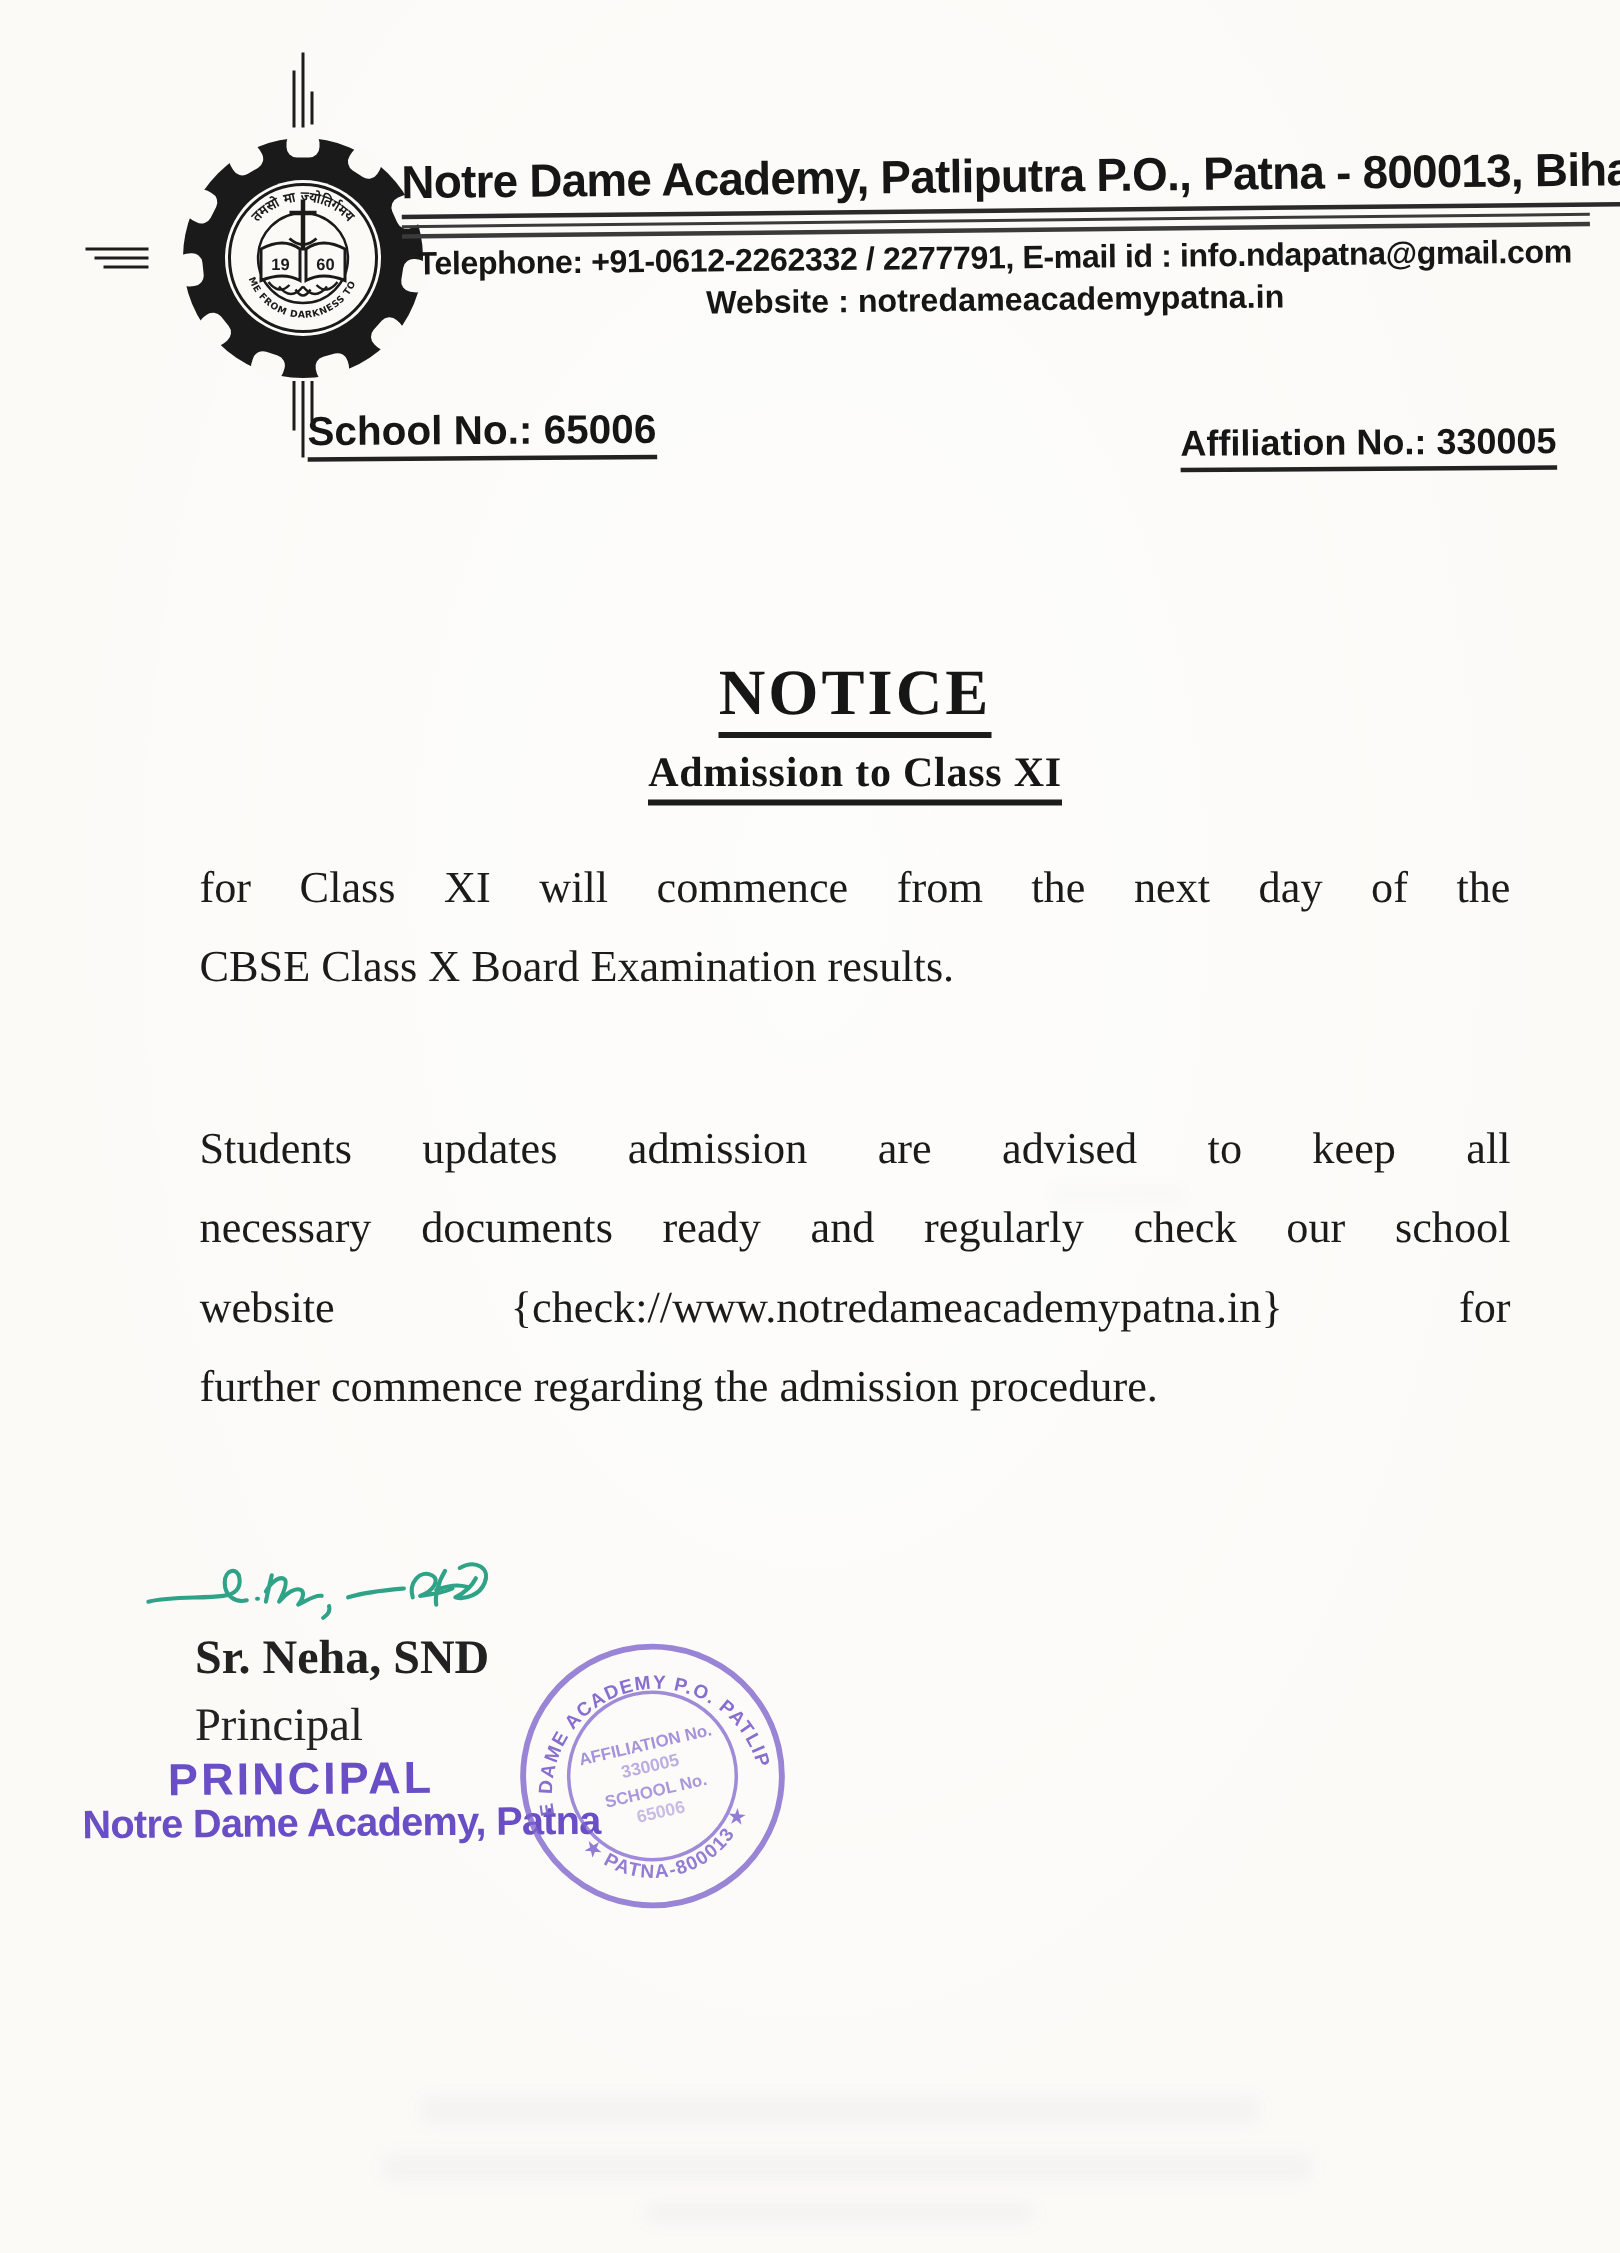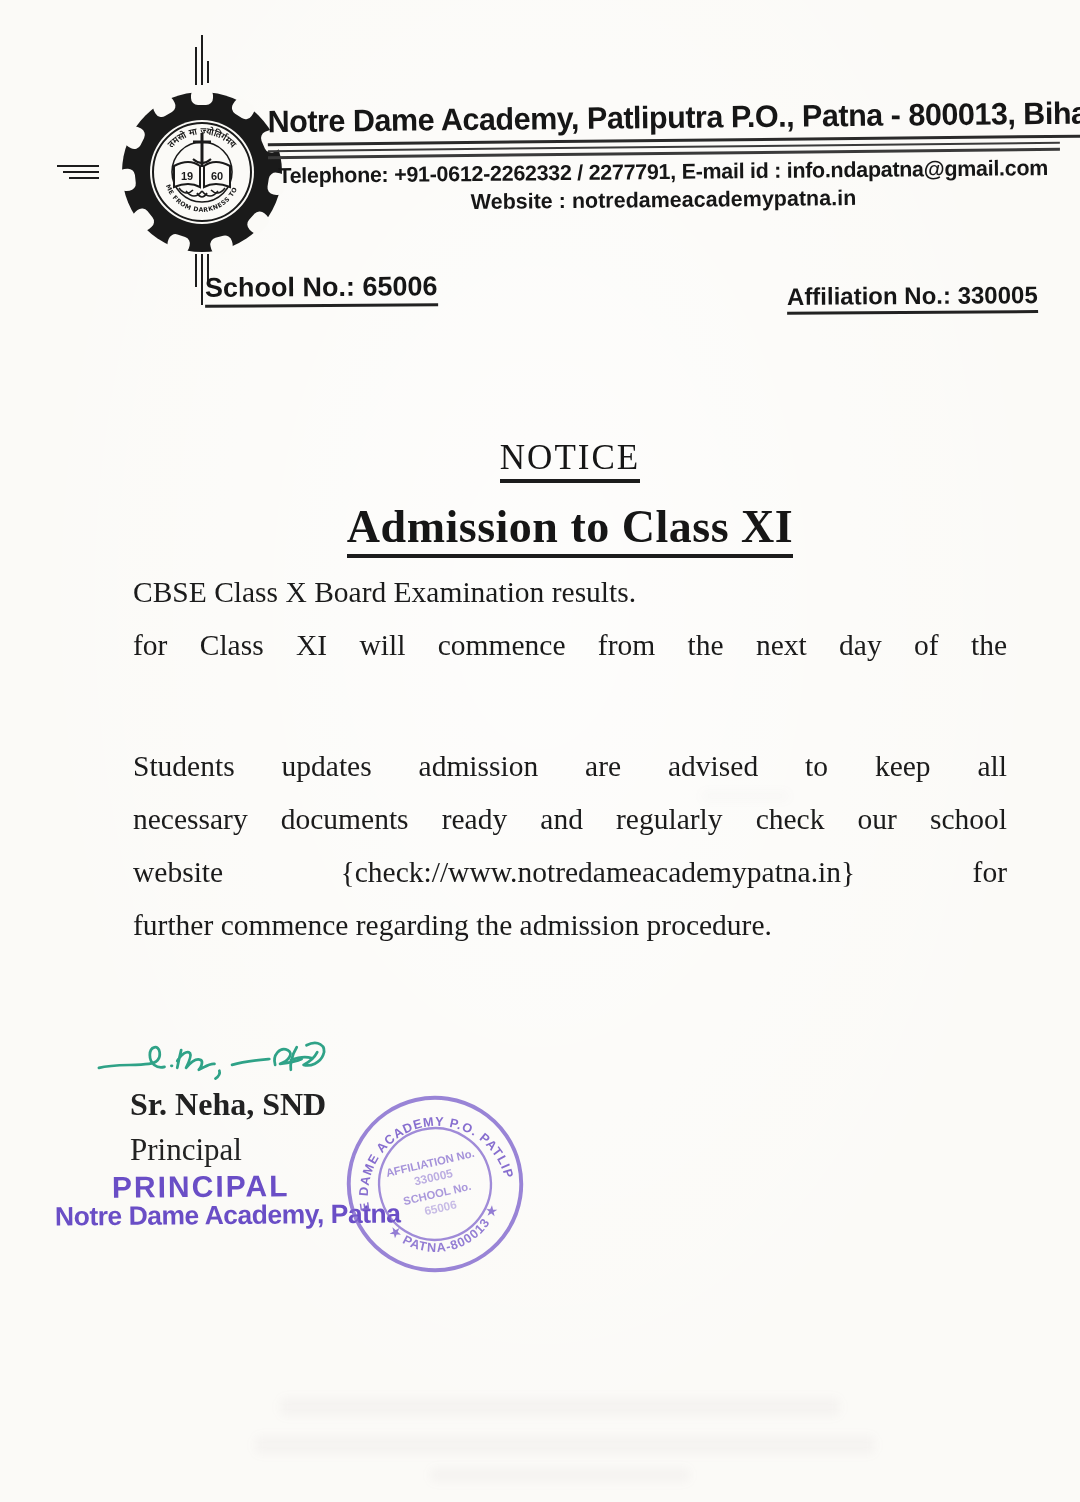--- a/index.html
+++ b/index.html
@@ -47,26 +47,26 @@
   }
   .affiliation-no {
     position:absolute; right:42px; top:14px;
     font-size:24px; font-weight:bold;
     border-bottom:3px solid #222; padding-bottom:1px;
     transform:rotate(-0.4deg);
   }
   
   .notice-title-wrap { position:absolute; left:60px; top:438px; width:1020px; text-align:center; }
   .notice-title {
-    display:inline-block; font-size:35px; font-weight:normal; letter-spacing:2px;
+    display:inline-block; font-size:43px; font-weight:bold; letter-spacing:2px;
     border-bottom:4px solid #1c1c1c; padding-bottom:1px;
   }
   .notice-subtitle-wrap { position:absolute; left:60px; top:500px; width:1020px; text-align:center; }
   .notice-subtitle {
-    display:inline-block; font-size:46px; font-weight:bold; letter-spacing:0.5px;
+    display:inline-block; font-size:28px; font-weight:bold; letter-spacing:0.5px;
     border-bottom:4px solid #1c1c1c; padding-bottom:1px;
   }
   .para { position:absolute; left:133px; width:874px; font-size:29.5px; color:#1b1b1b; }
   .para .line { height:53px; line-height:53px; white-space:nowrap; }
   .para .jline { text-align:justify; overflow:hidden; white-space:normal; }
   .para .jline::after { content:""; display:inline-block; width:100%; height:0; }
   .para1 { top:566px; }
   .para2 { top:740px; }
   
   .signature-svg { position:absolute; left:95px; top:1030px; width:235px; height:58px; }
@@ -198,22 +198,22 @@
   </div>
 
   <div class="notice-title-wrap">
     <span class="notice-title">NOTICE</span>
   </div>
   <div class="notice-subtitle-wrap">
     <span class="notice-subtitle">Admission to Class XI</span>
   </div>
 
   <div class="para para1">
+    <div class="line jline">for Class XI will commence from the next day of the</div>
     <div class="line">CBSE Class X Board Examination results.</div>
-    <div class="line jline">for Class XI will commence from the next day of the</div>
   </div>
 
   <div class="para para2">
     <div class="line jline">Students updates admission are advised to keep all</div>
     <div class="line jline">necessary documents ready and regularly check our school</div>
     <div class="line jline">website {check://www.notredameacademypatna.in} for</div>
     <div class="line">further commence regarding the admission procedure.</div>
   </div>
 
   <svg class="signature-svg" viewBox="0 0 240 58">

